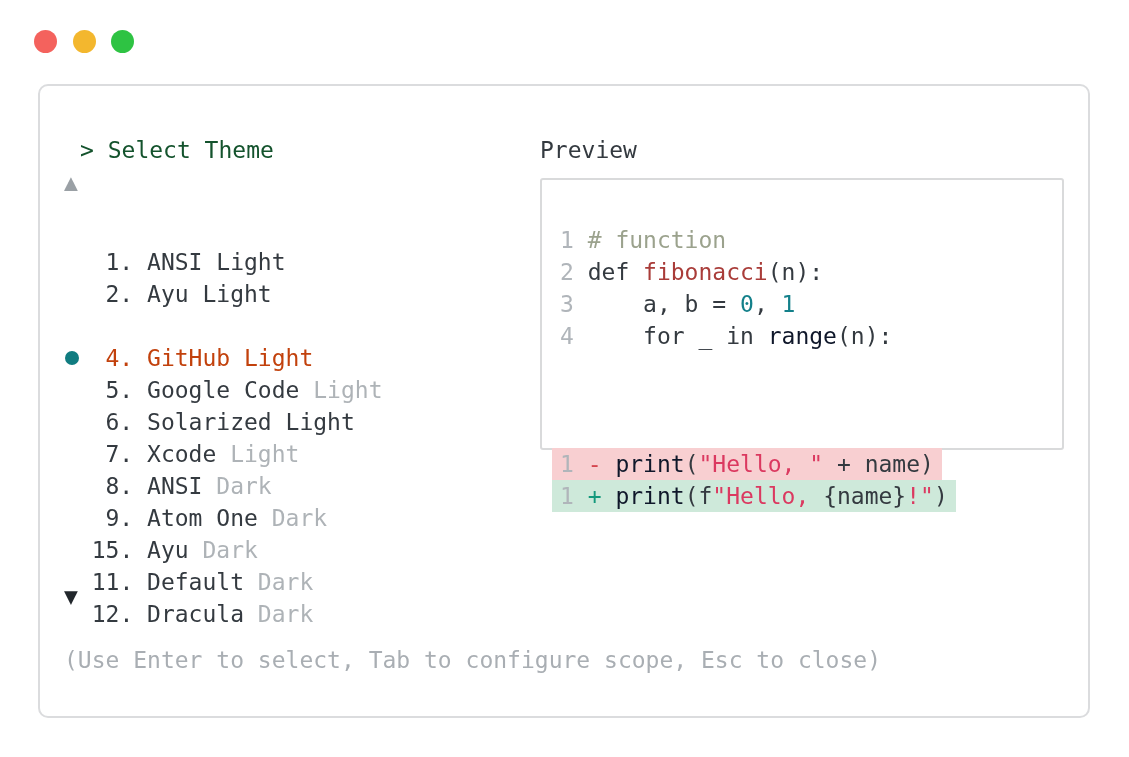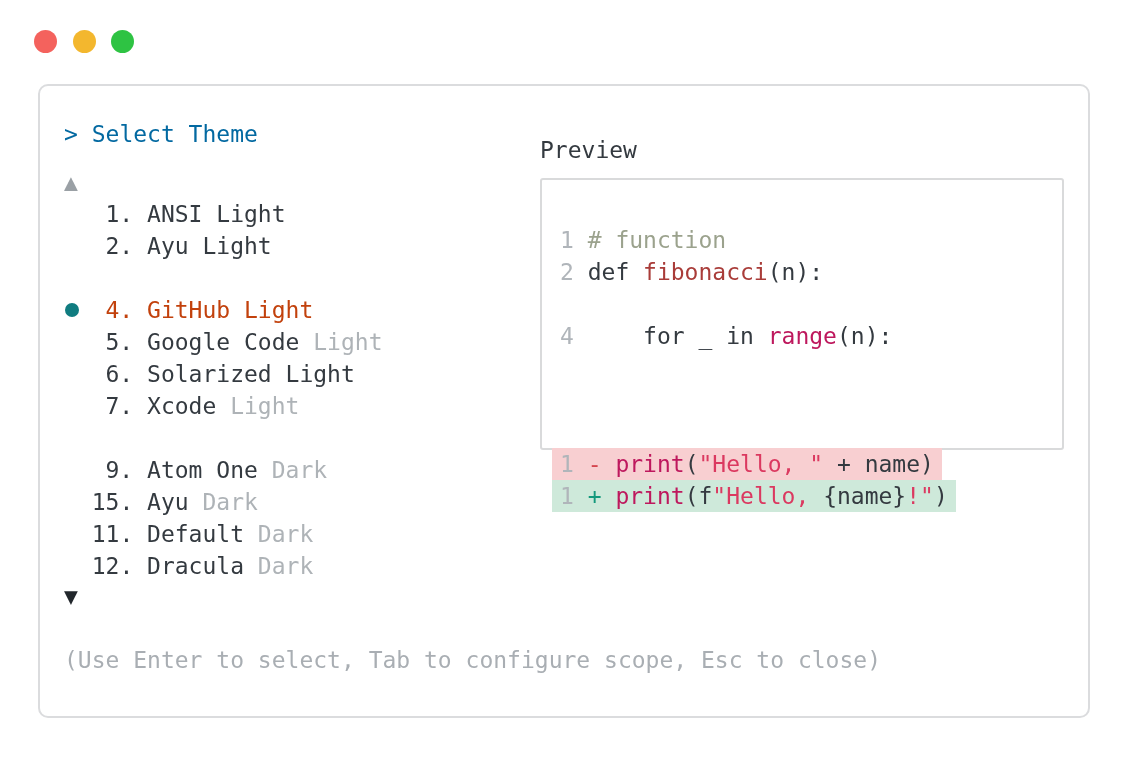--- a/index.html
+++ b/index.html
@@ -11,46 +11,46 @@
   .t-close { left:34px;  background:#f4625d; }
   .t-min   { left:73px;  background:#f3b72e; }
   .t-max   { left:111px; background:#2ec343; }
 
   .window {
     position:absolute; left:38px; top:84px; width:1052px; height:634px;
     background:#ffffff; border:2px solid #dbdcde; border-radius:10px;
   }
 
   .row { position:absolute; left:24px; line-height:32px; white-space:pre; }
-  .prompt { top:32px; color:#0369a1; }
+  .prompt { top:48px; color:#14532d;margin-left:16px; }
   .arrow-up   { top:80px;  color:#9aa0a5; }
   .arrow-down { top:494px; color:#22272c; }
   .hint { top:558px; color:#a9aeb3; }
 
-  .item { white-space:pre; }
+  .item { white-space:pre;margin-top:48px; }
   .gutter { display:inline-block; width:2ch; }
   .num { display:inline-block; width:3ch; text-align:right; }
   .name { margin-left:1ch; }
   .variant { color:#aeb3b7; }
   .item.selected, .item.selected .variant { color:#c2410c; }
   .bullet { position:absolute; left:1px; top:50%; transform:translateY(-50%);
             width:14px; height:14px; border-radius:50%; background:#107c80; }
 
   
   .preview-label { position:absolute; left:500px; top:48px; line-height:32px; }
   .preview-box {
     position:absolute; left:500px; top:92px; width:524px; height:272px;
     background:#ffffff; border:2px solid #d9dadb; border-radius:3px;
   }
   .cl { position:absolute; left:18px; line-height:32px; white-space:pre; }
   .ln { display:inline-block; width:2ch; color:#b0b5ba; }
   .tok-comment { color:#9ba28d; }
   .tok-fn   { color:#a93c39; }
   .tok-num  { color:#13808a; }
-  .tok-call { color:#be185d;text-align:center; }
+  .tok-call { color:#0f172a;text-align:center; }
   .tok-str  { color:#db3960; }
   .tok-minus{ color:#d5454e; }
   .tok-plus { color:#13997c; }
   .diff-line { padding:0 8px; margin-left:-8px; display:inline-block; }
   .diff-removed { background:#f8cfd1; }
   .diff-added   { background:#cee9da; }
 </style>
 </head>
 <body>
 
@@ -63,33 +63,35 @@
   <div class="row prompt">&gt; Select Theme</div>
 
   <div class="row arrow-up">▲</div>
 
   <div class="row item" style="top:112px"><span class="gutter"></span><span class="num">1.</span><span class="name">ANSI Light</span><span class="variant"></span></div>
   <div class="row item" style="top:144px"><span class="gutter"></span><span class="num">2.</span><span class="name">Ayu Light</span><span class="variant"></span></div>
   <div class="row item selected" style="top:208px"><span class="bullet"></span><span class="gutter"></span><span class="num">4.</span><span class="name">GitHub Light</span><span class="variant"></span></div>
   <div class="row item" style="top:240px"><span class="gutter"></span><span class="num">5.</span><span class="name">Google Code</span><span class="variant"> Light</span></div>
   <div class="row item" style="top:272px"><span class="gutter"></span><span class="num">6.</span><span class="name">Solarized Light</span><span class="variant"></span></div>
   <div class="row item" style="top:304px"><span class="gutter"></span><span class="num">7.</span><span class="name">Xcode</span><span class="variant"> Light</span></div>
+  <div class="row item" style="top:336px"><span class="gutter"></span><span class="num">8.</span><span class="name">ANSI</span><span class="variant"> Dark</span></div>
   <div class="row item" style="top:368px"><span class="gutter"></span><span class="num">9.</span><span class="name">Atom One</span><span class="variant"> Dark</span></div>
   <div class="row item" style="top:400px"><span class="gutter"></span><span class="num">15.</span><span class="name">Ayu</span><span class="variant"> Dark</span></div>
   <div class="row item" style="top:432px"><span class="gutter"></span><span class="num">11.</span><span class="name">Default</span><span class="variant"> Dark</span></div>
   <div class="row item" style="top:464px"><span class="gutter"></span><span class="num">12.</span><span class="name">Dracula</span><span class="variant"> Dark</span></div>
 
   <div class="row arrow-down">▼</div>
 
   <div class="row hint">(Use Enter to select, Tab to configure scope, Esc to close)</div>
 
   <div class="preview-label">Preview</div>
 
   <div class="preview-box">
     <div class="cl" style="top:44px"><span class="ln">1</span><span class="tok-comment"># function</span></div>
     <div class="cl" style="top:76px"><span class="ln">2</span><span>def </span><span class="tok-fn">fibonacci</span><span>(n):</span></div>
+    <div class="cl" style="top:108px"><span class="ln">3</span><span>    a, b = </span><span class="tok-num">0</span><span>, </span><span class="tok-num">1</span></div>
     <div class="cl" style="top:140px"><span class="ln">4</span><span>    for _ in </span><span class="tok-call">range</span><span>(n):</span></div>
 
     <div class="cl" style="top:268px"><span class="diff-line diff-removed"><span class="ln">1</span><span class="tok-minus">- </span><span class="tok-call">print</span><span>(</span><span class="tok-str">"Hello, "</span><span> + name)</span></span></div>
     <div class="cl" style="top:300px"><span class="diff-line diff-added"><span class="ln">1</span><span class="tok-plus">+ </span><span class="tok-call">print</span><span>(f</span><span class="tok-str">"Hello, </span><span>{name}</span><span class="tok-str">!"</span><span>)</span></span></div>
   </div>
 
 </div>
 
 </body></html>

